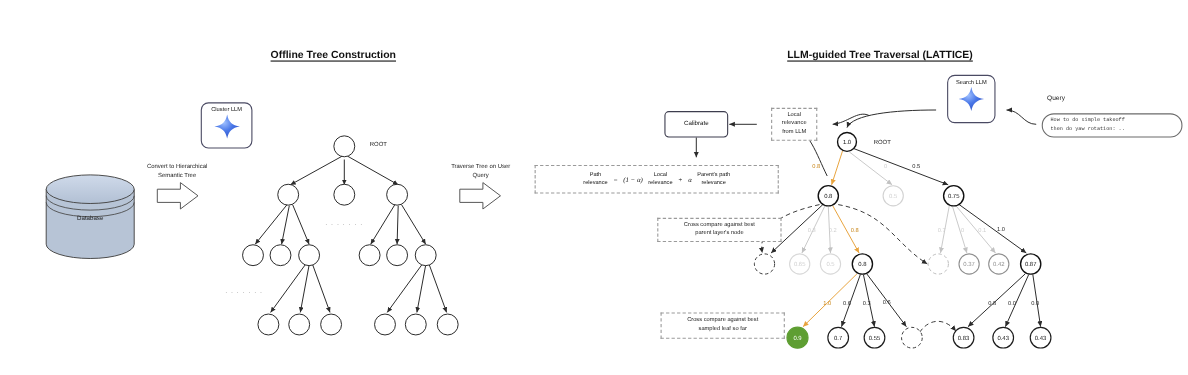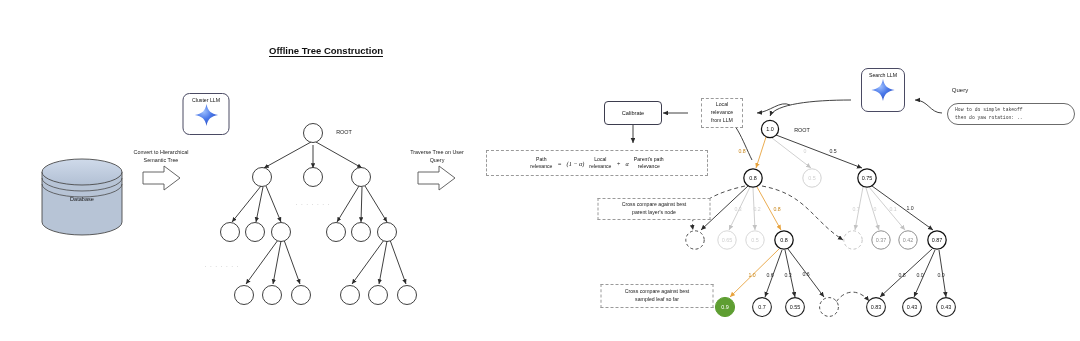--- a/index.html
+++ b/index.html
@@ -241,21 +241,22 @@
         <text x="752" y="277" fill="#C8861A">1.0</text>
         <text x="770" y="277" fill="#2b2b2b">0.6</text>
         <text x="788" y="277" fill="#2b2b2b">0.3</text>
         <text x="806" y="276" fill="#2b2b2b">0.6</text>
         <text x="902" y="277" fill="#2b2b2b">0.8</text>
         <text x="920" y="277" fill="#2b2b2b">0.0</text>
         <text x="941" y="277" fill="#2b2b2b">0.0</text>
       </g>
   </svg>
 
-  <div class="ttl" style="left:326px;top:45px;">Offline Tree Construction</div>
+  <div class="ttl" style="left:303px;top:45px;">Offline Tree Construction</div>
+  <div class="ttl" style="left:800px;top:45px;">LLM-guided Tree Traversal (LATTICE)</div>
 
   <div class="dbl" style="left:82px;top:199px;">Database</div>
 
   <div class="llmcard" style="left:206px;top:114px;width:47px;height:42px;">
     <div class="cap">Cluster LLM</div>
     <svg width="26" height="24" viewBox="0 0 26 24">
       <path d="M13,1 C14.3,8.0 17.6,10.8 24.6,12 C17.6,13.2 14.3,16.0 13,23 C11.7,16.0 8.4,13.2 1.4,12 C8.4,10.8 11.7,8.0 13,1 Z" fill="url(#spark)"></path>
     </svg>
   </div>
 

